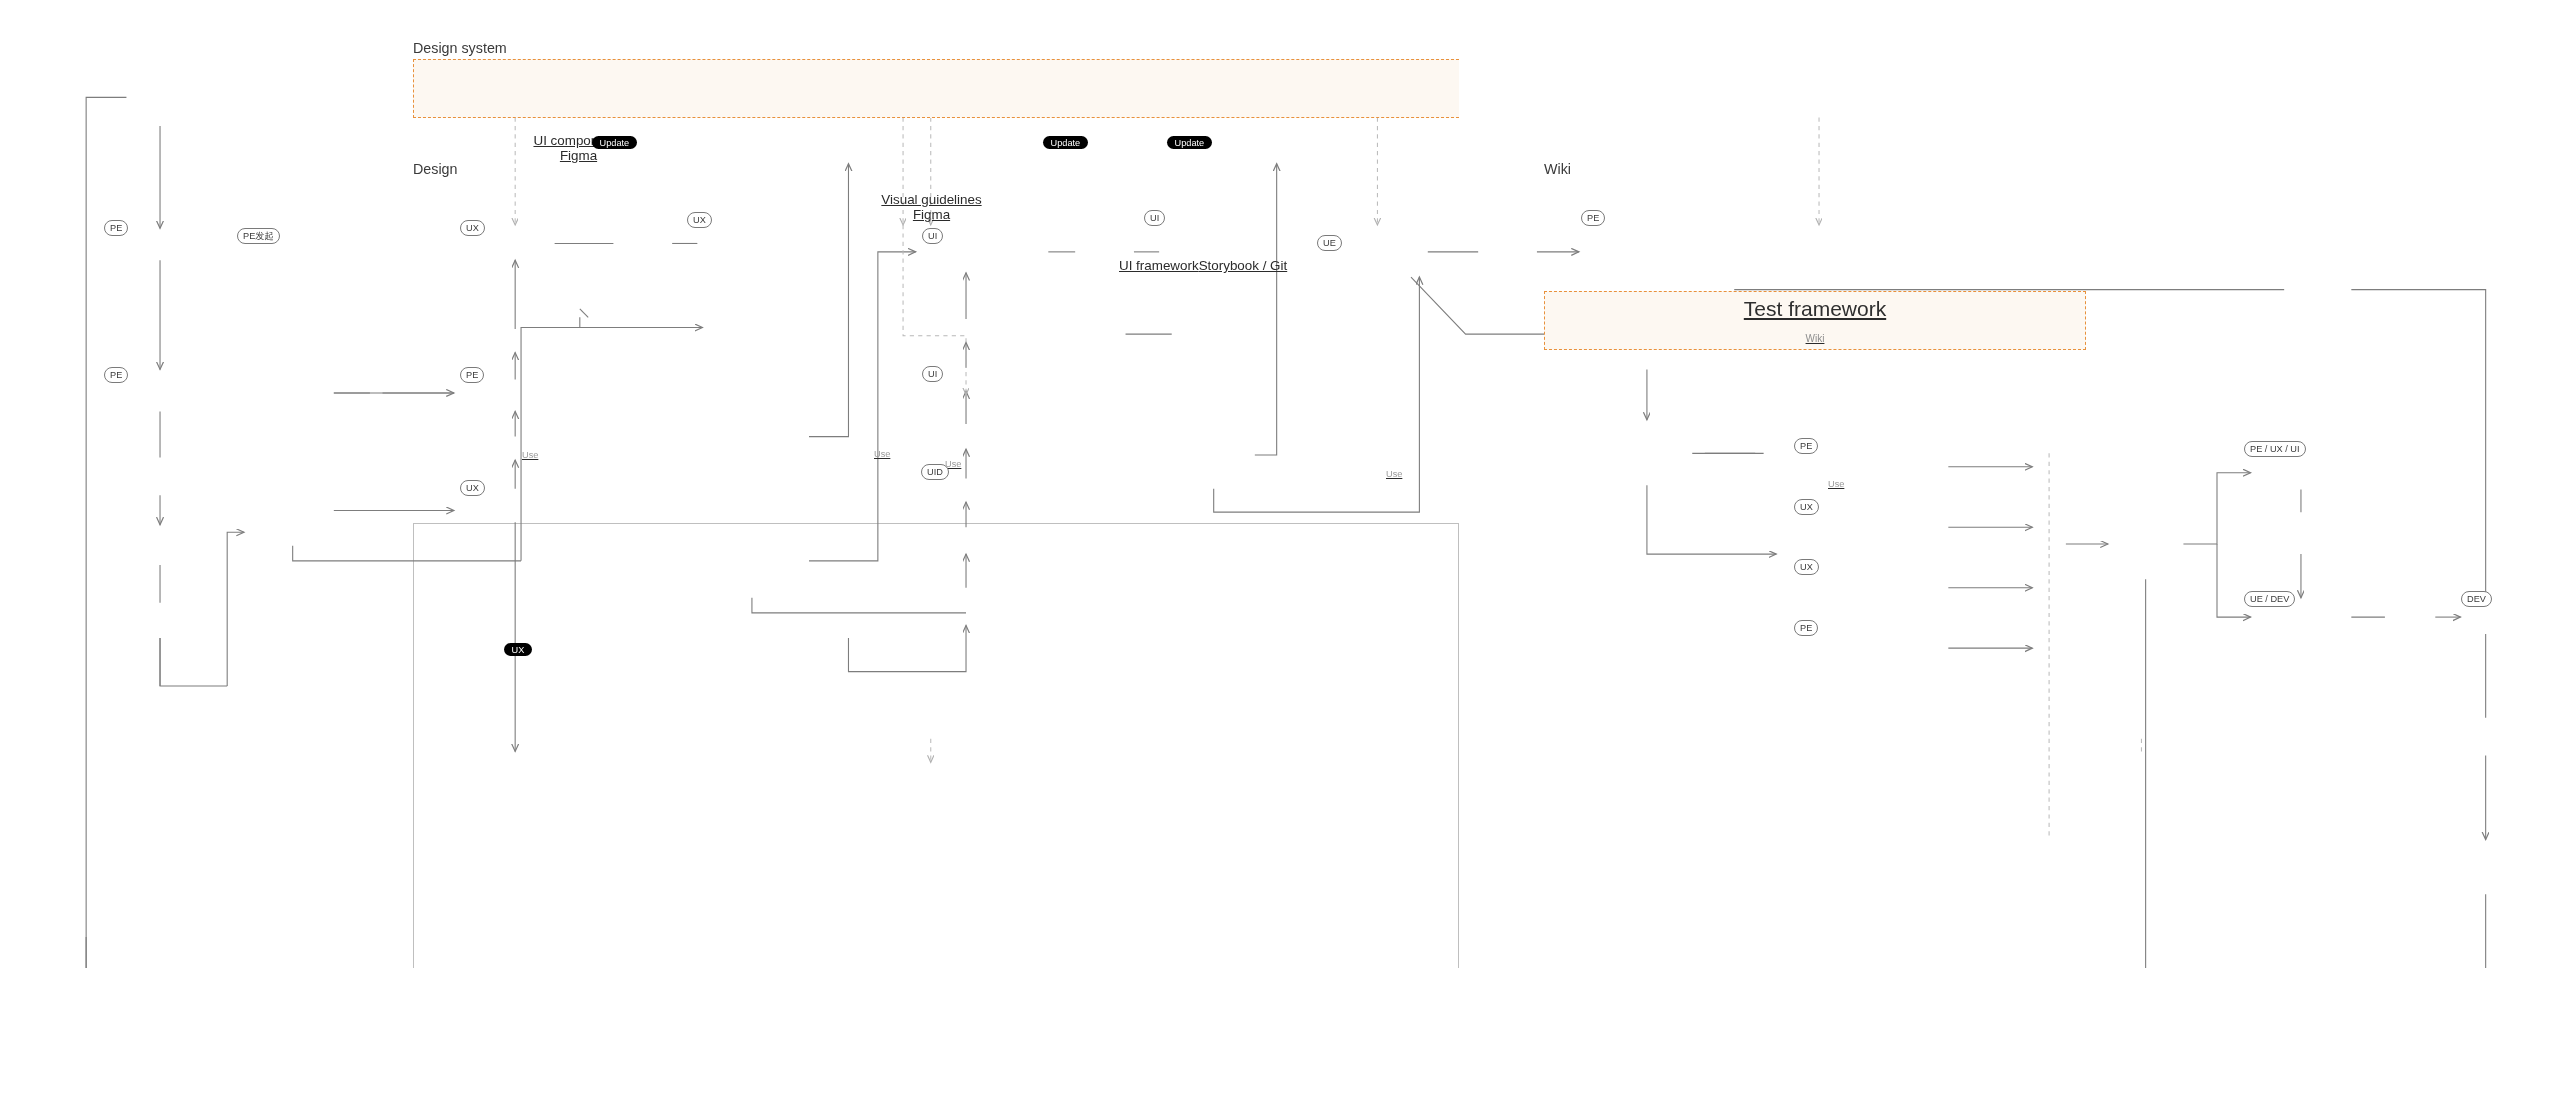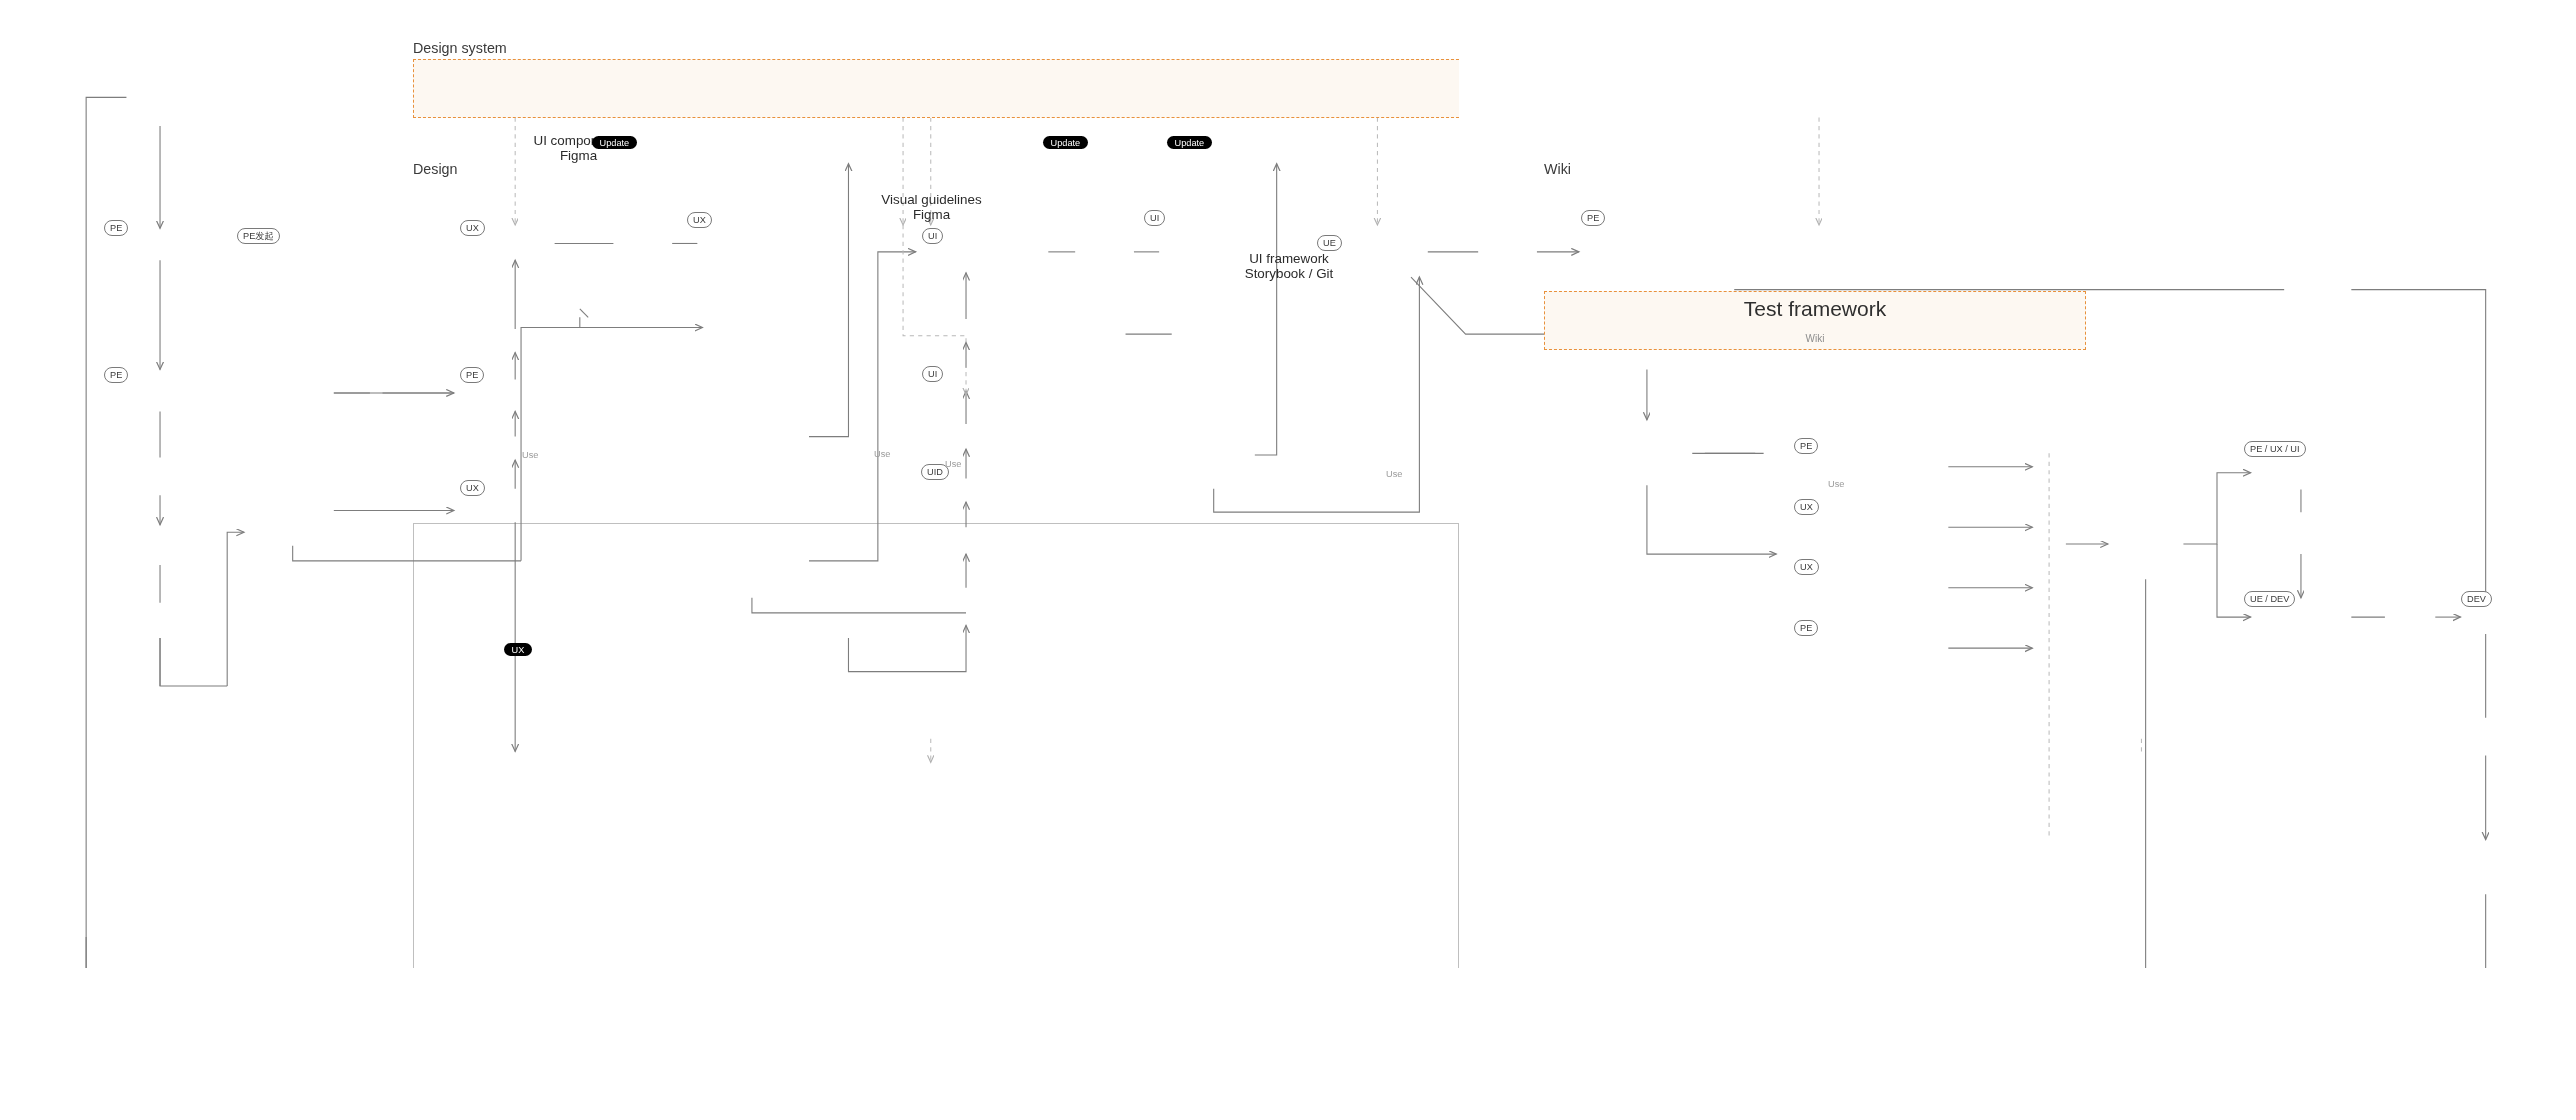--- a/index.html
+++ b/index.html
@@ -1,18 +1,18 @@
 <!DOCTYPE html>
 <html style="font-size:13.4px"><head>
 <meta charset="utf-8">
 <title>Design Process Flowchart</title>
 <style>
   html,body{margin:0;padding:0;background:#ffffff;}
   body{font-family:"Liberation Sans", sans-serif;color:#2b2b2b;}
-  #canvas{position:relative;width:2576px;height:968px;overflow:hidden;background:#fff;}
+  #canvas{position:relative;width:2576px;height:968px;overflow:hidden;background:#fff;text-decoration:underline;}
   .abs{position:absolute;box-sizing:border-box;}
 
   
   .sec-title{font-size:14.3px;color:#3a3a3a;white-space:nowrap;}
 
   
   .ds-strip{background:#fdf8f2;border:1.3px dashed #e8913c;display:flex;flex-direction:column;
             align-items:center;justify-content:center;}
   .ds-strip .t{font-size:21px;color:#2f2f2f;line-height:1.15;}
   .ds-strip .s{font-size:10px;color:#8d8d8d;margin-top:11px;}
@@ -179,21 +179,21 @@
   <div class="abs ds-strip lay" style="left:413px;top:59px;width:1046px;height:59px;border-right:none;">
   </div>
   <div class="abs lay" style="left:413px;top:59px;width:331px;height:59px;display:flex;flex-direction:column;align-items:center;justify-content:center;">
     <div class="t">UI components</div>
     <div class="s">Figma</div>
   </div>
   <div class="abs lay" style="left:744px;top:59px;width:375px;height:59px;display:flex;flex-direction:column;align-items:center;justify-content:center;">
     <div class="t">Visual guidelines</div>
     <div class="s">Figma</div>
   </div>
-  <div class="abs lay" style="left:1119px;top:59px;width:340px;height:59px;display:flex;flex-direction:column;align-items:center;justify-content:center;">
+  <div class="abs lay" style="left:1119px;top:59px;width:340px;height:59px;display:flex;flex-direction:row;align-items:center;">
     <div class="t">UI framework</div>
     <div class="s">Storybook / Git</div>
   </div>
   <div class="ds-div" style="left:744px;top:59px;height:59px;"></div>
   <div class="ds-div" style="left:1119px;top:59px;height:59px;"></div>
 
   <div class="abs ds-strip lay" style="left:1544px;top:55px;width:542px;height:59px;">
     <div class="t">Test framework</div>
     <div class="s">Wiki</div>
   </div>

